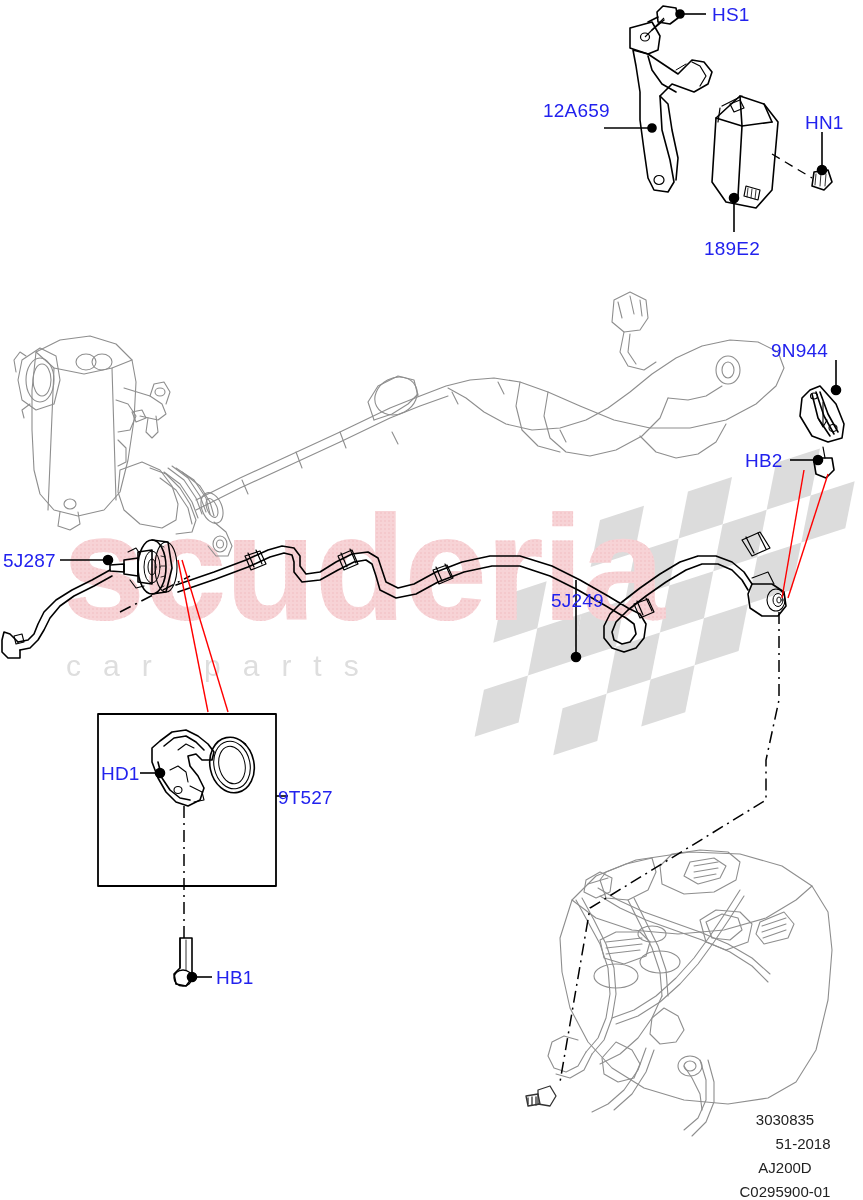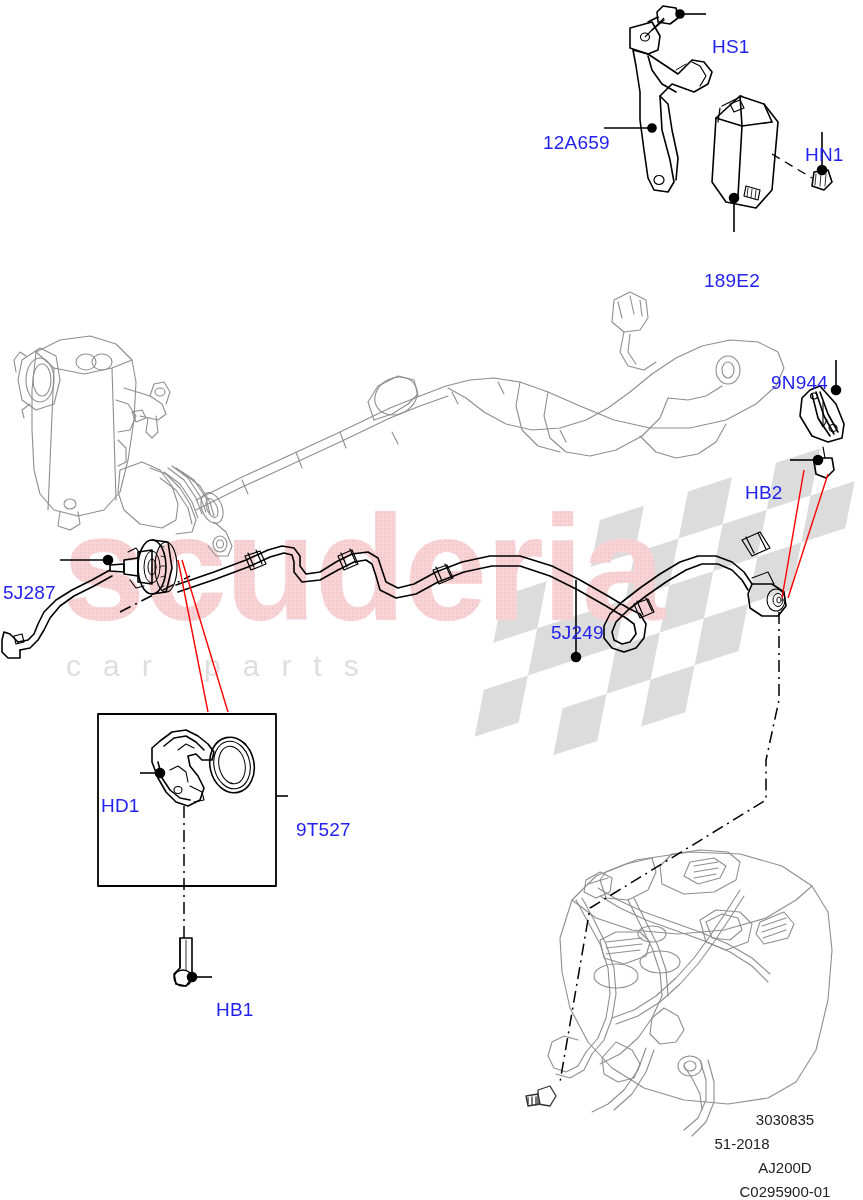--- a/index.html
+++ b/index.html
@@ -1,21 +1,21 @@
 <!DOCTYPE html>
 <html><head>
 <meta charset="utf-8">
 <style>
   html,body{margin:0;padding:0;background:#ffffff;}
   body{width:863px;height:1200px;position:relative;overflow:hidden;
        font-family:"Liberation Sans", sans-serif;}
   #stage{position:absolute;left:0;top:0;width:863px;height:1200px;}
   svg{position:absolute;left:0;top:0;}
   .lbl{position:absolute;color:#2222ee;font-size:19px;font-weight:400;
-       letter-spacing:.2px;white-space:nowrap;font-family:"Liberation Sans",sans-serif;margin-top:32px;}
+       letter-spacing:.2px;white-space:nowrap;font-family:"Liberation Sans",sans-serif;}
   .foot{position:absolute;color:#222;font-size:15px;white-space:nowrap;
         font-family:Liberation Sans, sans-serif;}
 </style>
 </head>
 <body>
 
 <div id="stage">
 
   <svg width="863" height="1200">
     <defs>
@@ -406,21 +406,21 @@
 
   <div class="lbl" style="left:712px;top:4px">HS1</div>
   <div class="lbl" style="left:543px;top:100px">12A659</div>
   <div class="lbl" style="left:805px;top:112px">HN1</div>
   <div class="lbl" style="left:704px;top:238px">189E2</div>
   <div class="lbl" style="left:771px;top:340px">9N944</div>
   <div class="lbl" style="left:745px;top:450px">HB2</div>
   <div class="lbl" style="left:3px;top:550px">5J287</div>
   <div class="lbl" style="left:551px;top:590px">5J249</div>
   <div class="lbl" style="left:101px;top:763px">HD1</div>
-  <div class="lbl" style="left:296px;top:787px">9T527</div>
+  <div class="lbl" style="left:278px;top:787px">9T527</div>
   <div class="lbl" style="left:216px;top:967px">HB1</div>
 
   <div class="foot" style="left:785px;top:1111px;transform:translateX(-50%)">3030835</div>
-  <div class="foot" style="left:742px;top:1135px;transform:translateX(-50%)">51-2018</div>
+  <div class="foot" style="left:803px;top:1135px;transform:translateX(-50%)">51-2018</div>
   <div class="foot" style="left:785px;top:1159px;transform:translateX(-50%)">AJ200D</div>
   <div class="foot" style="left:785px;top:1183px;transform:translateX(-50%)">C0295900-01</div>
 
 </div>
 
 </body></html>

